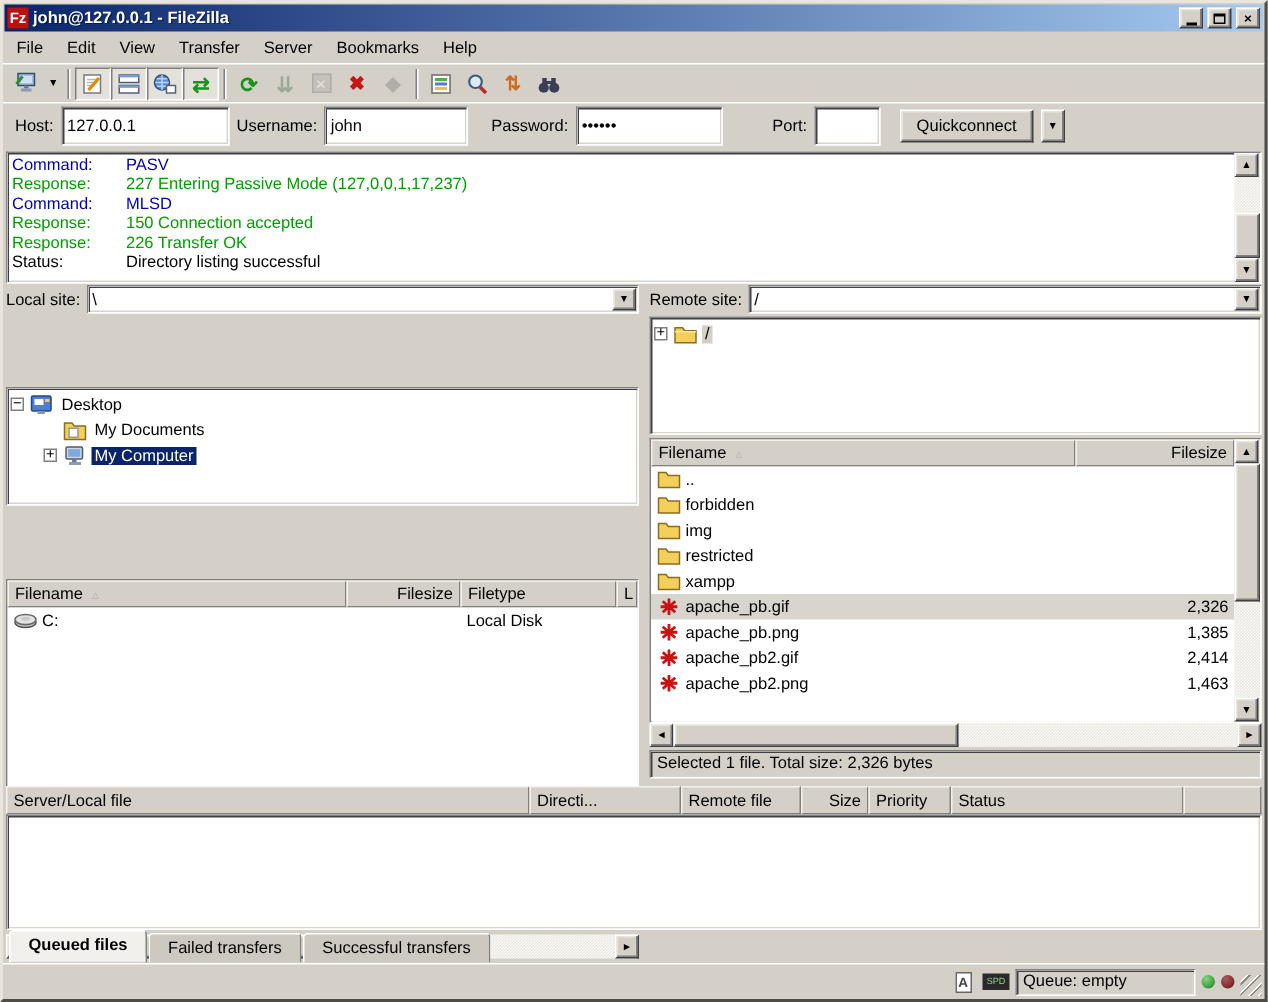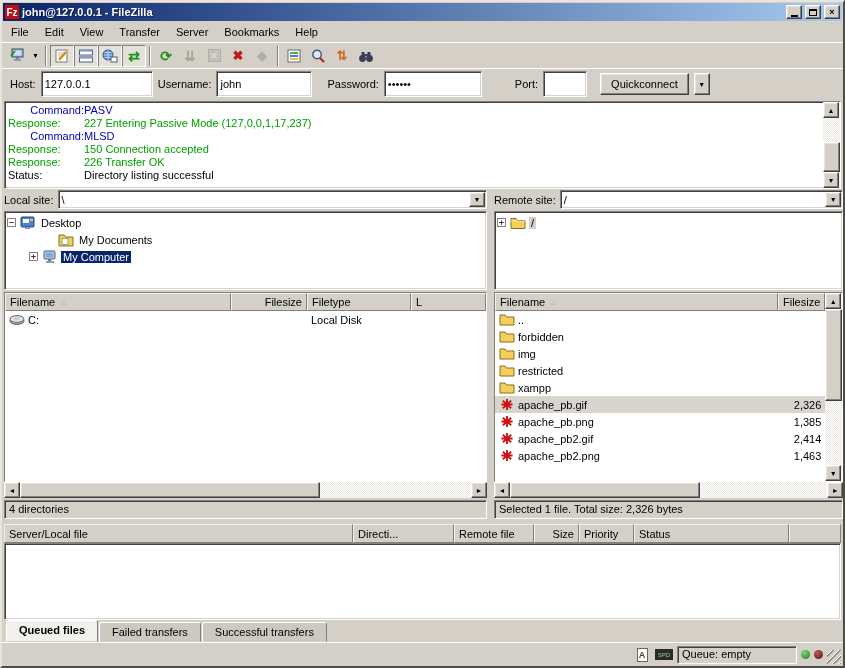--- a/index.html
+++ b/index.html
@@ -58,21 +58,21 @@
   .qc-btn { height:22px; padding:0 10px; background:#d4d0c8; font-size:11px;
     font-family:"Liberation Sans",sans-serif; }
   .qc-drop { width:16px; height:22px; display:flex; align-items:center; justify-content:center;
     font-size:7px; }
 
   
   .logwrap { height:88px; margin:2px 2px 1px 2px; background:#fff; display:flex; flex:none; }
   .log-body { flex:1; padding:2px 0 0 3px; overflow:hidden; }
   .log-row { display:flex; line-height:13px; white-space:nowrap; }
   .log-row .lab { width:76px; flex:none; }
-  .msg-command { color:#0000b4;text-align:right; }
+  .msg-command { color:#0000b4; }
   .msg-response { color:#00a000; }
   .msg-status { color:#000; }
 
   
   .vscroll { width:17px; flex:none; display:flex; flex-direction:column;
     background-color:#e9e6e0;
     background-image:linear-gradient(45deg,#fff 25%,transparent 25%,transparent 75%,#fff 75%),
       linear-gradient(45deg,#fff 25%,transparent 25%,transparent 75%,#fff 75%);
     background-size:2px 2px; background-position:0 0,1px 1px; }
   .hscroll { height:16px; display:flex; flex-direction:row; flex:none;
@@ -80,21 +80,21 @@
     background-image:linear-gradient(45deg,#fff 25%,transparent 25%,transparent 75%,#fff 75%),
       linear-gradient(45deg,#fff 25%,transparent 25%,transparent 75%,#fff 75%);
     background-size:2px 2px; background-position:0 0,1px 1px; }
   .sbtn { width:16px; height:16px; background:#d4d0c8; display:flex; align-items:center;
     justify-content:center; font-size:7px; color:#000; flex:none; }
   .sthumb { background:#d4d0c8; }
   .sspace { flex:1; }
 
   
   .panes { height:331px; display:flex; flex:none; padding:0 2px; }
-  .pane-l { width:483px; flex:none; display:flex; flex-direction:column; }
+  .pane-l { width:422px; flex:none; display:flex; flex-direction:column;gap:47px; }
   .splitter { width:7px; flex:none; }
   .pane-r { flex:1; display:flex; flex-direction:column; }
   .site-row { height:21px; display:flex; align-items:center; gap:4px; flex:none; padding-bottom:2px; }
   .combo { flex:1; height:19px; background:#fff; display:flex; align-items:center; }
   .combo .val { flex:1; padding-left:3px; }
   .combo .cdrop { width:16px; height:15px; margin-right:1px; display:flex; align-items:center;
     justify-content:center; font-size:7px; background:#d4d0c8; }
   .tree { height:79px; background:#fff; flex:none; padding:2px 0 0 2px; overflow:hidden; }
   .trow { height:17px; display:flex; align-items:center; white-space:nowrap; }
   .expander { width:9px; height:9px; border:1px solid #808080; background:#fff; font-size:9px;
@@ -334,21 +334,21 @@
         <div class="trow">
           <span class="expander">−</span>
           <svg class="ticon" viewBox="0 0 16 14">
               <rect x="1" y="1" width="13" height="10" rx="1" fill="#4a7fd4" stroke="#27477c"></rect>
               <rect x="3" y="3" width="6" height="4" fill="#fff"></rect>
               <rect x="10" y="3" width="3" height="2" fill="#f3c94e"></rect>
               <rect x="5" y="11" width="5" height="2" fill="#8a96a8"></rect>
             </svg>
           <span class="tlabel">Desktop</span>
         </div>
-        <div class="trow" style="padding-left:38px">
+        <div class="trow" style="padding-left:22px">
           <span class="exp-spacer"></span>
           <svg class="ticon" viewBox="0 0 16 14">
               <path d="M1 2 h5 l1.5 2 H15 v9 H1 z" fill="#f3cf5c" stroke="#8a6d1f"></path>
               <rect x="4" y="5.5" width="6" height="6" fill="#fff" stroke="#999"></rect>
             </svg>
           <span class="tlabel">My Documents</span>
         </div>
         <div class="trow" style="padding-left:22px">
           <span class="expander">+</span>
           <svg class="ticon" viewBox="0 0 16 14">

